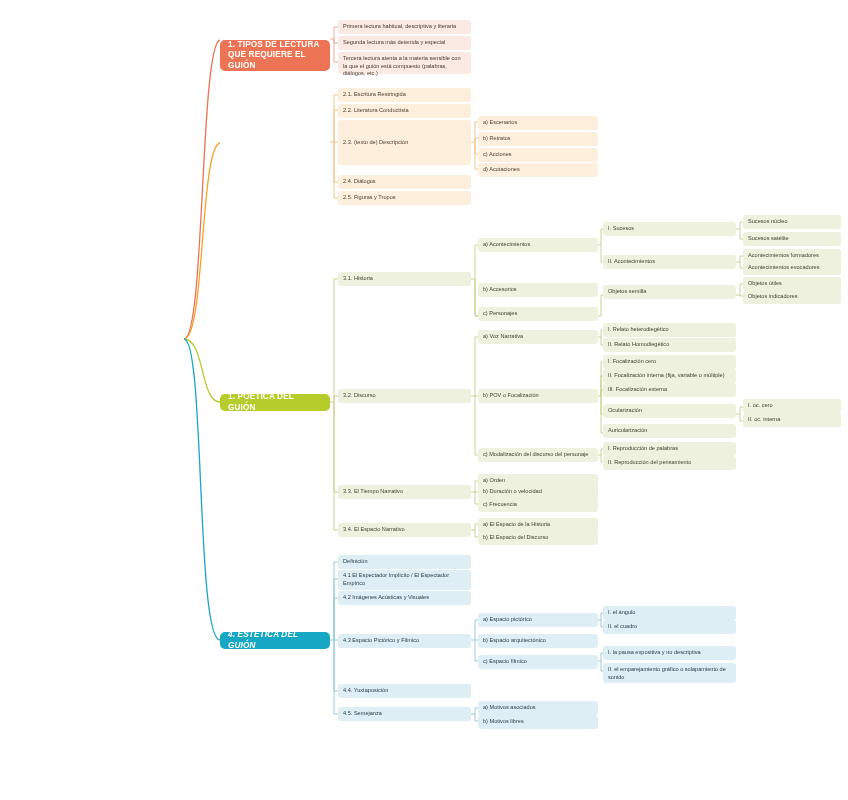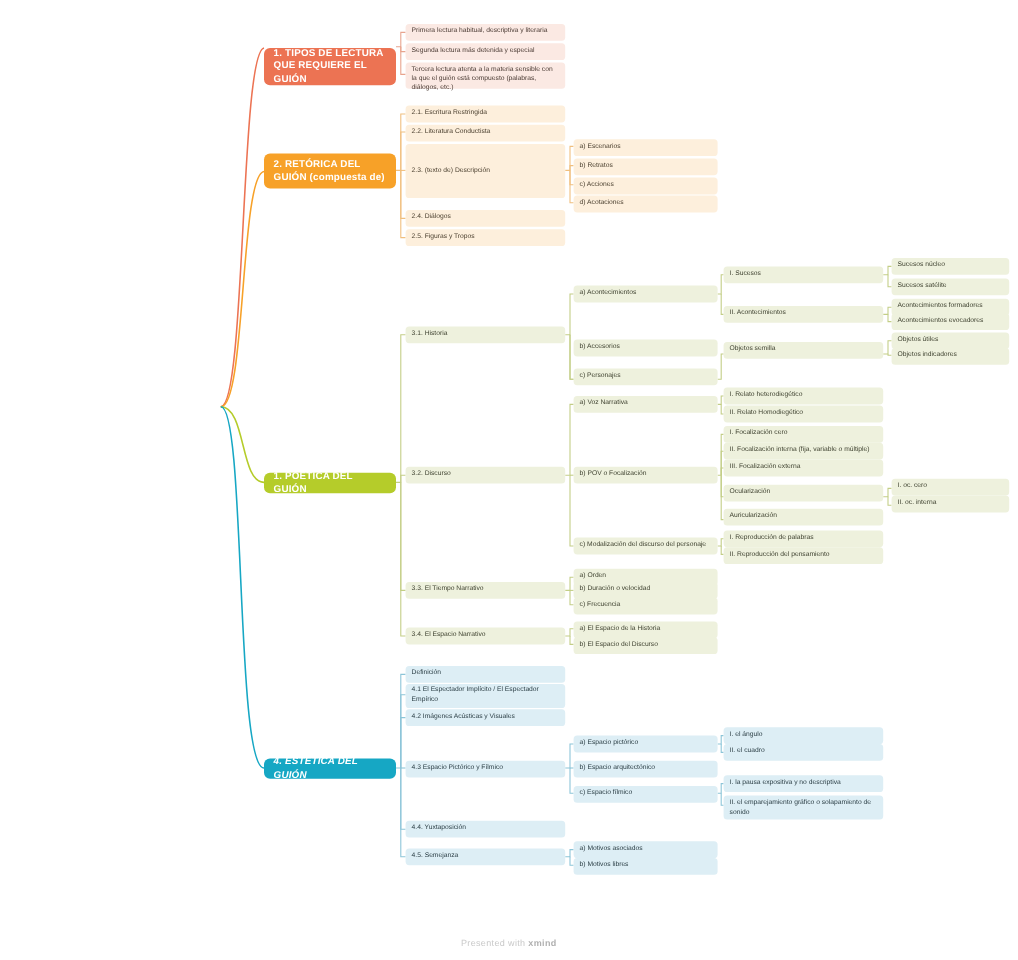--- a/index.html
+++ b/index.html
@@ -148,23 +148,20 @@
   <div class="node sub t1" style="left:338px;top:20px;width:133px;height:14px;">
     <span>Primera lectura habitual, descriptiva y literaria</span>
     </div>
   <div class="node sub t1" style="left:338px;top:36px;width:133px;height:14px;">
     <span>Segunda lectura más detenida y especial</span>
     </div>
   <div class="node sub t1" style="left:338px;top:52px;width:133px;height:22px;align-items:flex-start;">
     <span>Tercera lectura atenta a la materia sensible con la que el guión está compuesto (palabras, diálogos, etc.)</span>
     </div>
 
-  <div class="node bhead c2" style="left:220px;top:128px;width:110px;height:29px;">
-    <span>2. RETÓRICA DEL GUIÓN (compuesta de)</span>
-  </div>
   <div class="node sub t2" style="left:338px;top:88px;width:133px;height:14px;">
     <span>2.1. Escritura Restringida</span>
     </div>
   <div class="node sub t2" style="left:338px;top:104px;width:133px;height:14px;">
     <span>2.2. Literatura Conductista</span>
     </div>
   <div class="node sub t2" style="left:338px;top:120px;width:133px;height:45px;">
     <span>2.3. (texto de) Descripción</span>
     </div>
   <div class="node sub t2" style="left:478px;top:116px;width:120px;height:14px;">
@@ -349,18 +346,14 @@
   <div class="node sub t4" style="left:338px;top:707px;width:133px;height:14px;">
     <span>4.5. Semejanza</span>
     </div>
   <div class="node sub t4" style="left:478px;top:701px;width:120px;height:14px;">
     <span>a) Motivos asociados</span>
     </div>
   <div class="node sub t4" style="left:478px;top:715px;width:120px;height:14px;">
     <span>b) Motivos libres</span>
     </div>
 
-  <div class="footer">
-    <span>Presented with</span>
-    <b>xmind</b>
-  </div>
 
 </div>
 
 </body></html>

